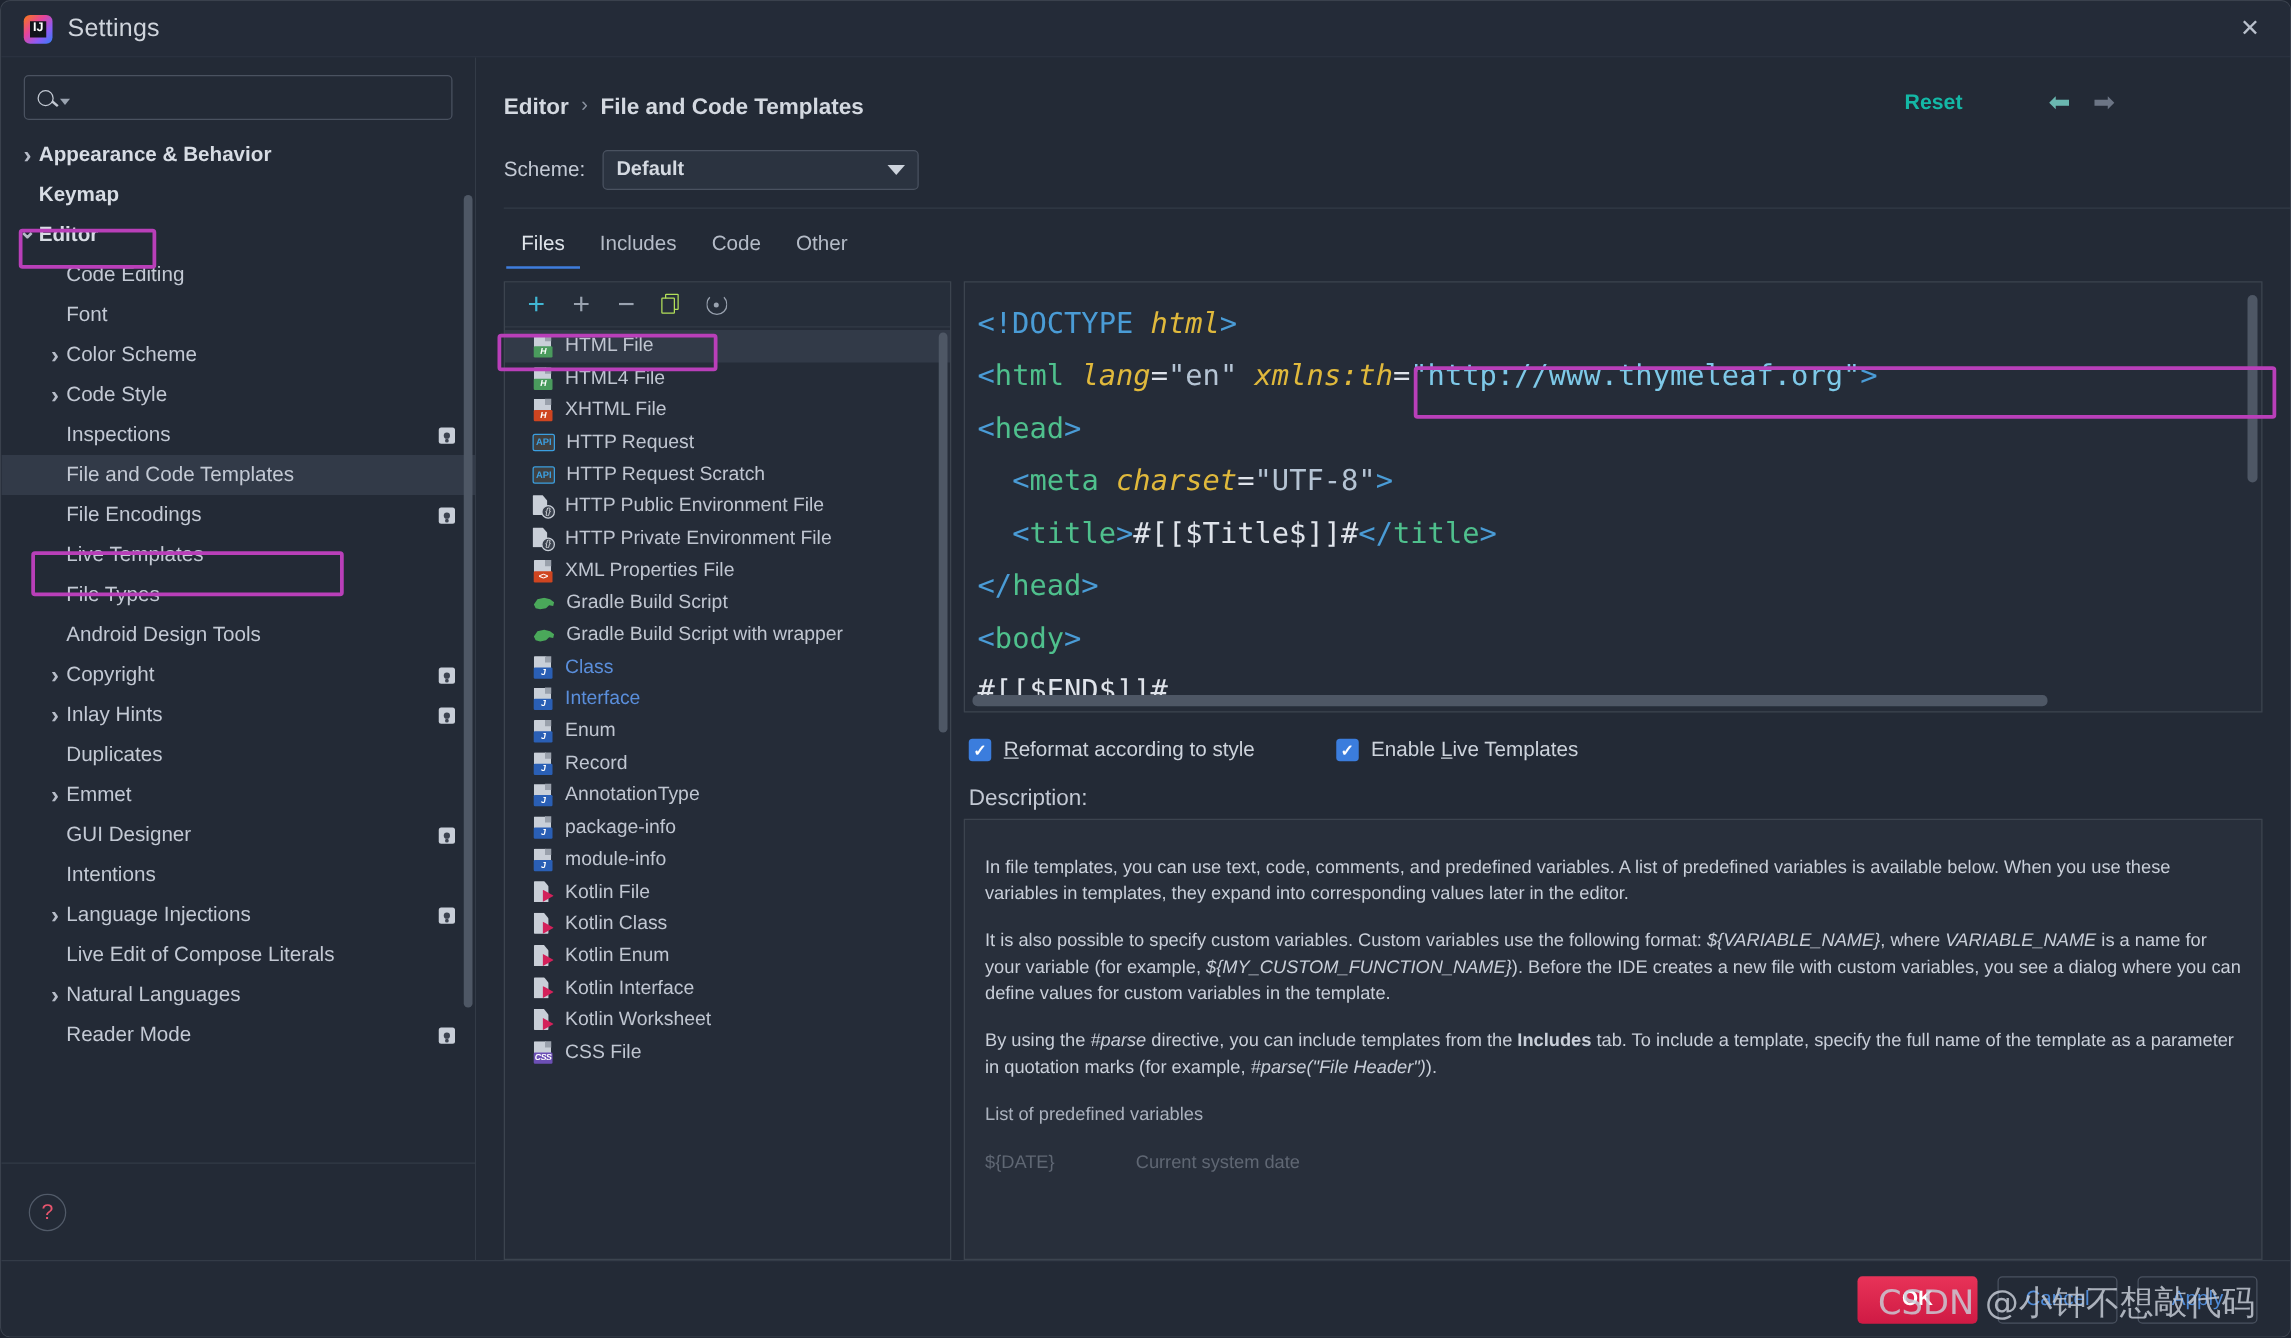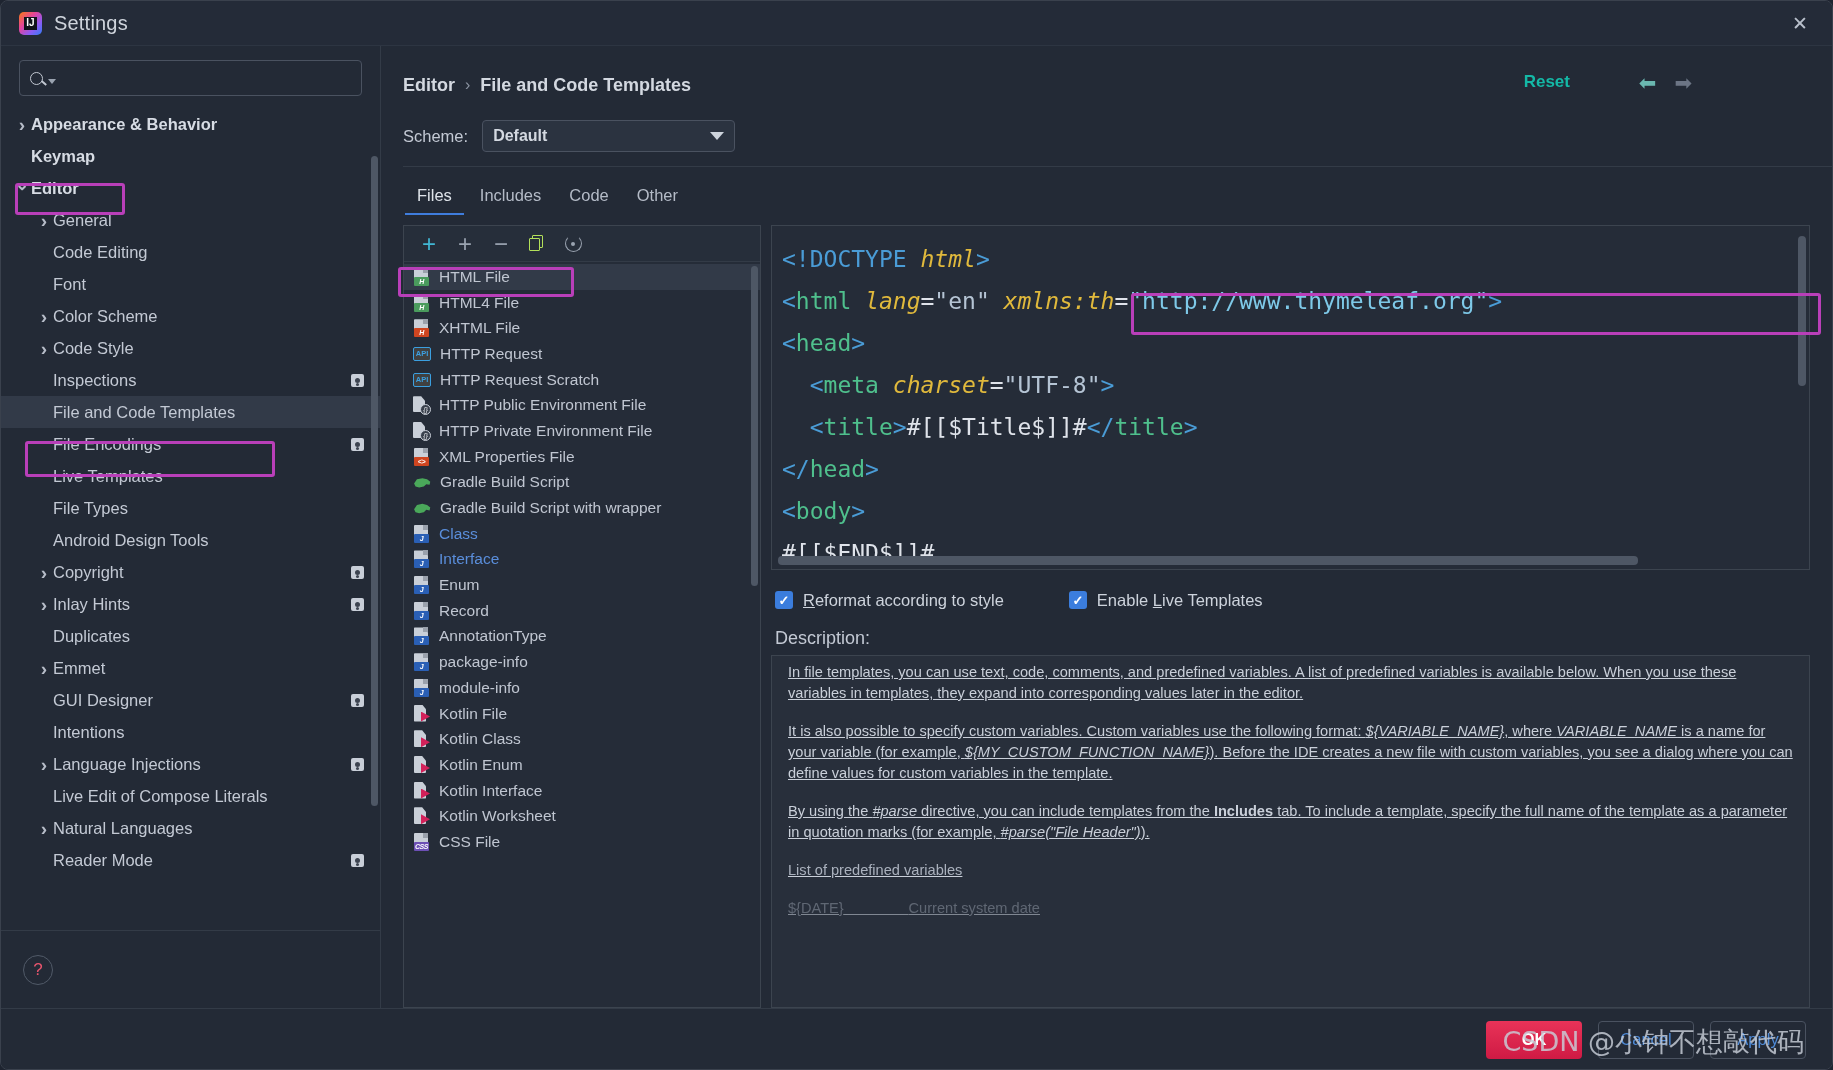--- a/index.html
+++ b/index.html
@@ -184,21 +184,21 @@
   .tb-minus { color: #9aa3b0; font-size: 24px; line-height: 1; font-weight: 300;}
   .tb-copy { position: relative; width: 16px; height: 17px; }
   .tb-copy .c1{position:absolute;left:3px;top:0;width:11px;height:13px;border:1.7px solid #b3e05a;border-radius:1px;}
   .tb-copy .c2{position:absolute;left:0;top:3px;width:11px;height:13px;border:1.7px solid #b3e05a;border-radius:1px;background:#262e3a;}
   .tb-revert { width:17px;height:17px;border:1.8px solid #9aa3b0;border-radius:50%;border-top-color:transparent; position:relative; }
   .tb-revert::after{content:"";position:absolute;width:4px;height:4px;background:#9aa3b0;border-radius:50%;left:5.5px;top:5.5px;}
 
   .tmpl-list { flex: 1; overflow: hidden; padding-top: 2px; position: relative; }
   .tmpl-item {
     height: 25.7px; display: flex; align-items: center; gap: 9px;
-    padding-left: 9px; color: #c0c6d1; font-size: 15.5px; cursor: pointer;
+    padding-left: 22px; color: #c0c6d1; font-size: 15.5px; cursor: pointer;
     white-space: nowrap;
   }
   .tmpl-item.selected { background: #323a48; }
   .tmpl-item.blue { color: #5a8edb; }
 
   .ficon { width: 17px; height: 18px; flex: none; position: relative; }
   .ficon .sheet {
     position:absolute; left:1px; top:0; width: 14px; height: 17px;
     background: #c9cfd8; border-radius: 1px;
     clip-path: polygon(0 0, 68% 0, 100% 28%, 100% 100%, 0 100%);
@@ -268,22 +268,22 @@
     margin-right: 10px; cursor: pointer; flex:none;
   }
   .cbox::after { content:"\2713"; color:#fff; font-size:13px; font-weight:700; line-height:1;}
   .cb-label { color: #cdd3dc; font-size: 16.5px; }
   .cb-label u { text-decoration: underline; }
   .cb-gap { width: 65px; }
 
   .desc-label { color: #c3c9d4; font-size: 18px; margin: 14px 0 6px 4px; }
   .desc-box {
     flex: 1; background: #282f3b; border: 1px solid #3c444f;
-    padding: 6px 16px 0 16px; overflow: hidden; position: relative;
-    color: #c9cfd9; font-size: 14.6px; line-height: 21px; text-decoration: underline;
+    padding: 28px 16px 0 16px; overflow: hidden; position: relative;
+    color: #c9cfd9; font-size: 14.6px; line-height: 21px;
   }
   .desc-box p { margin: 0 0 17px 0; }
   .desc-box i { font-style: italic; }
   .desc-box b { font-weight: 700; }
   .desc-faded { color: #aab1bd; }
   .desc-cut { color:#8d95a2; font-size:14.6px; opacity:.55; }
 
   
   .footer {
     height: 62px; border-top: 1px solid #333b47;
@@ -335,24 +335,20 @@
           </div>
           <div class="tree-item bold">
             <span class="arrow" style="margin-left: 12px;"></span>
             <span class="tree-label">Keymap</span>
           </div>
           <div class="tree-item bold">
             <span class="arrow down" style="margin-left: 12px;"></span>
             <span class="tree-label">Editor</span>
           </div>
           <div class="tree-item">
-            <span class="arrow right" style="margin-left: 34px;"></span>
-            <span class="tree-label">General</span>
-          </div>
-          <div class="tree-item">
             <span class="arrow" style="margin-left: 34px;"></span>
             <span class="tree-label">Code Editing</span>
           </div>
           <div class="tree-item">
             <span class="arrow" style="margin-left: 34px;"></span>
             <span class="tree-label">Font</span>
           </div>
           <div class="tree-item">
             <span class="arrow right" style="margin-left: 34px;"></span>
             <span class="tree-label">Color Scheme</span>

